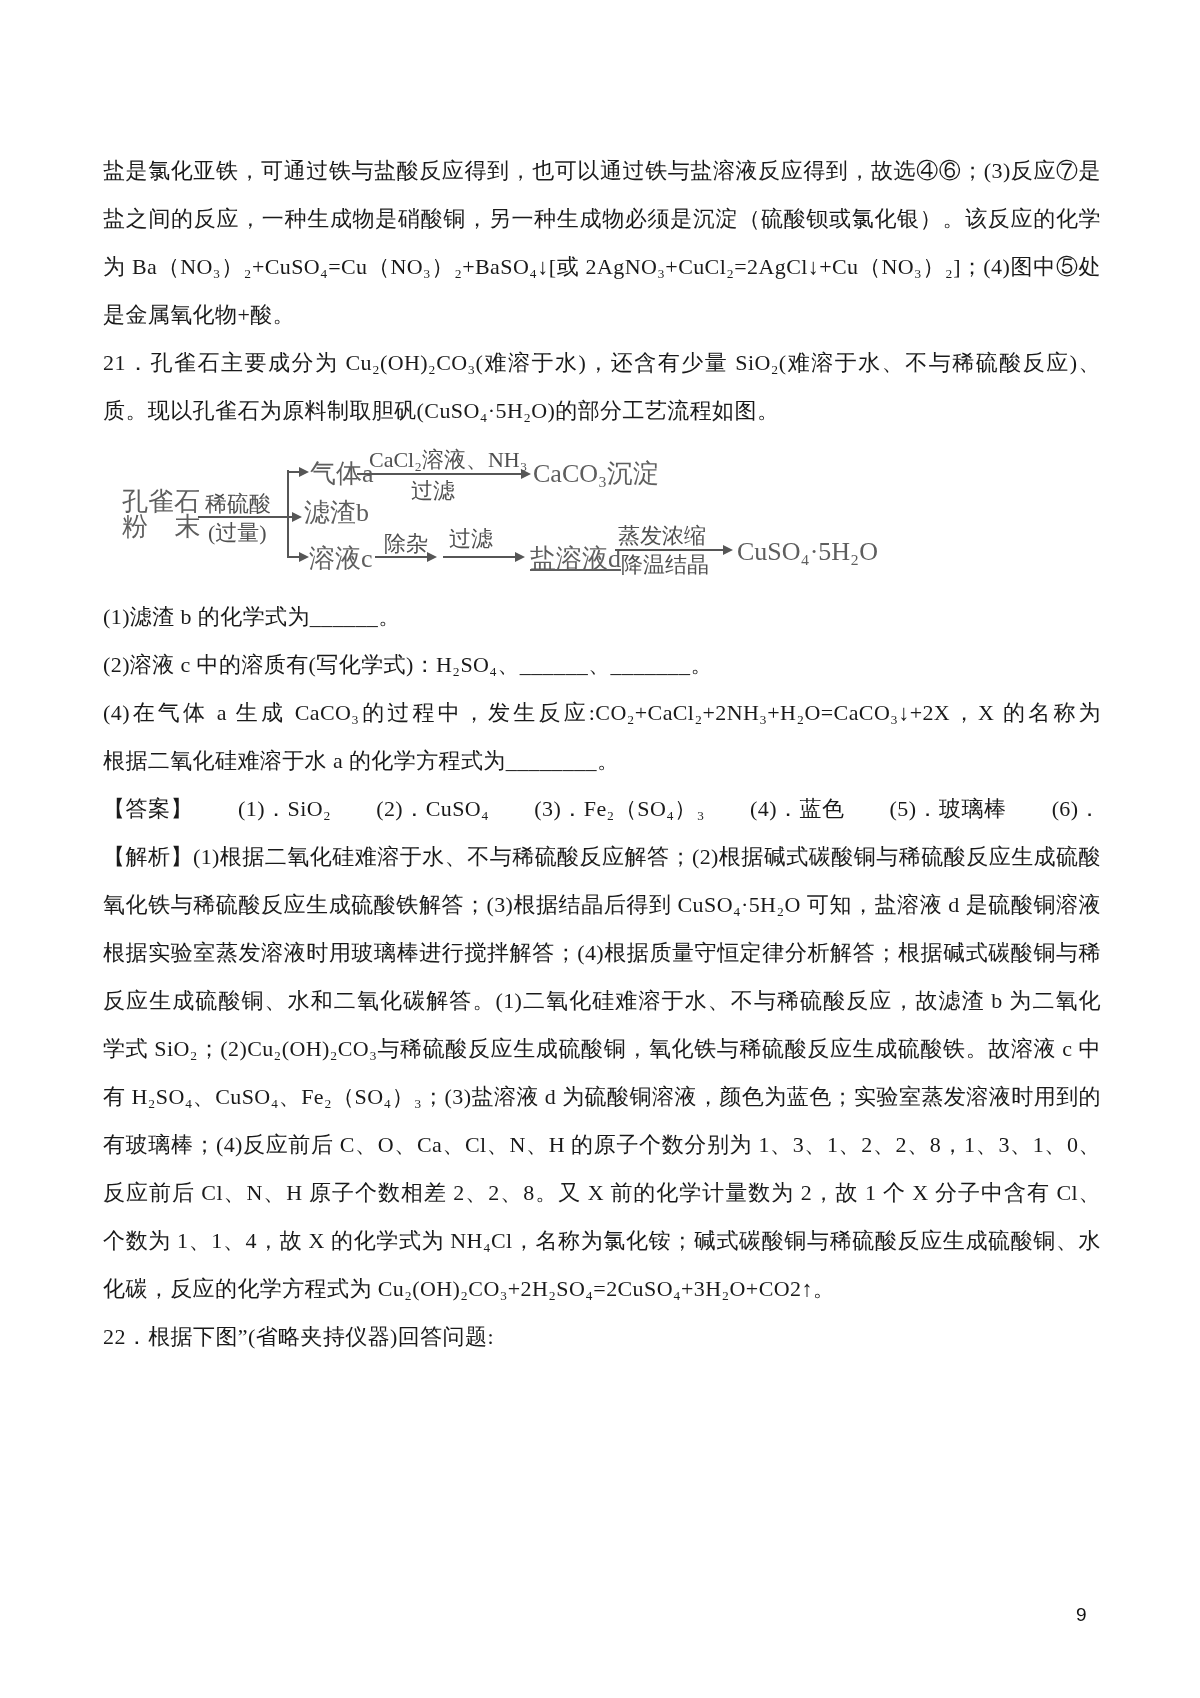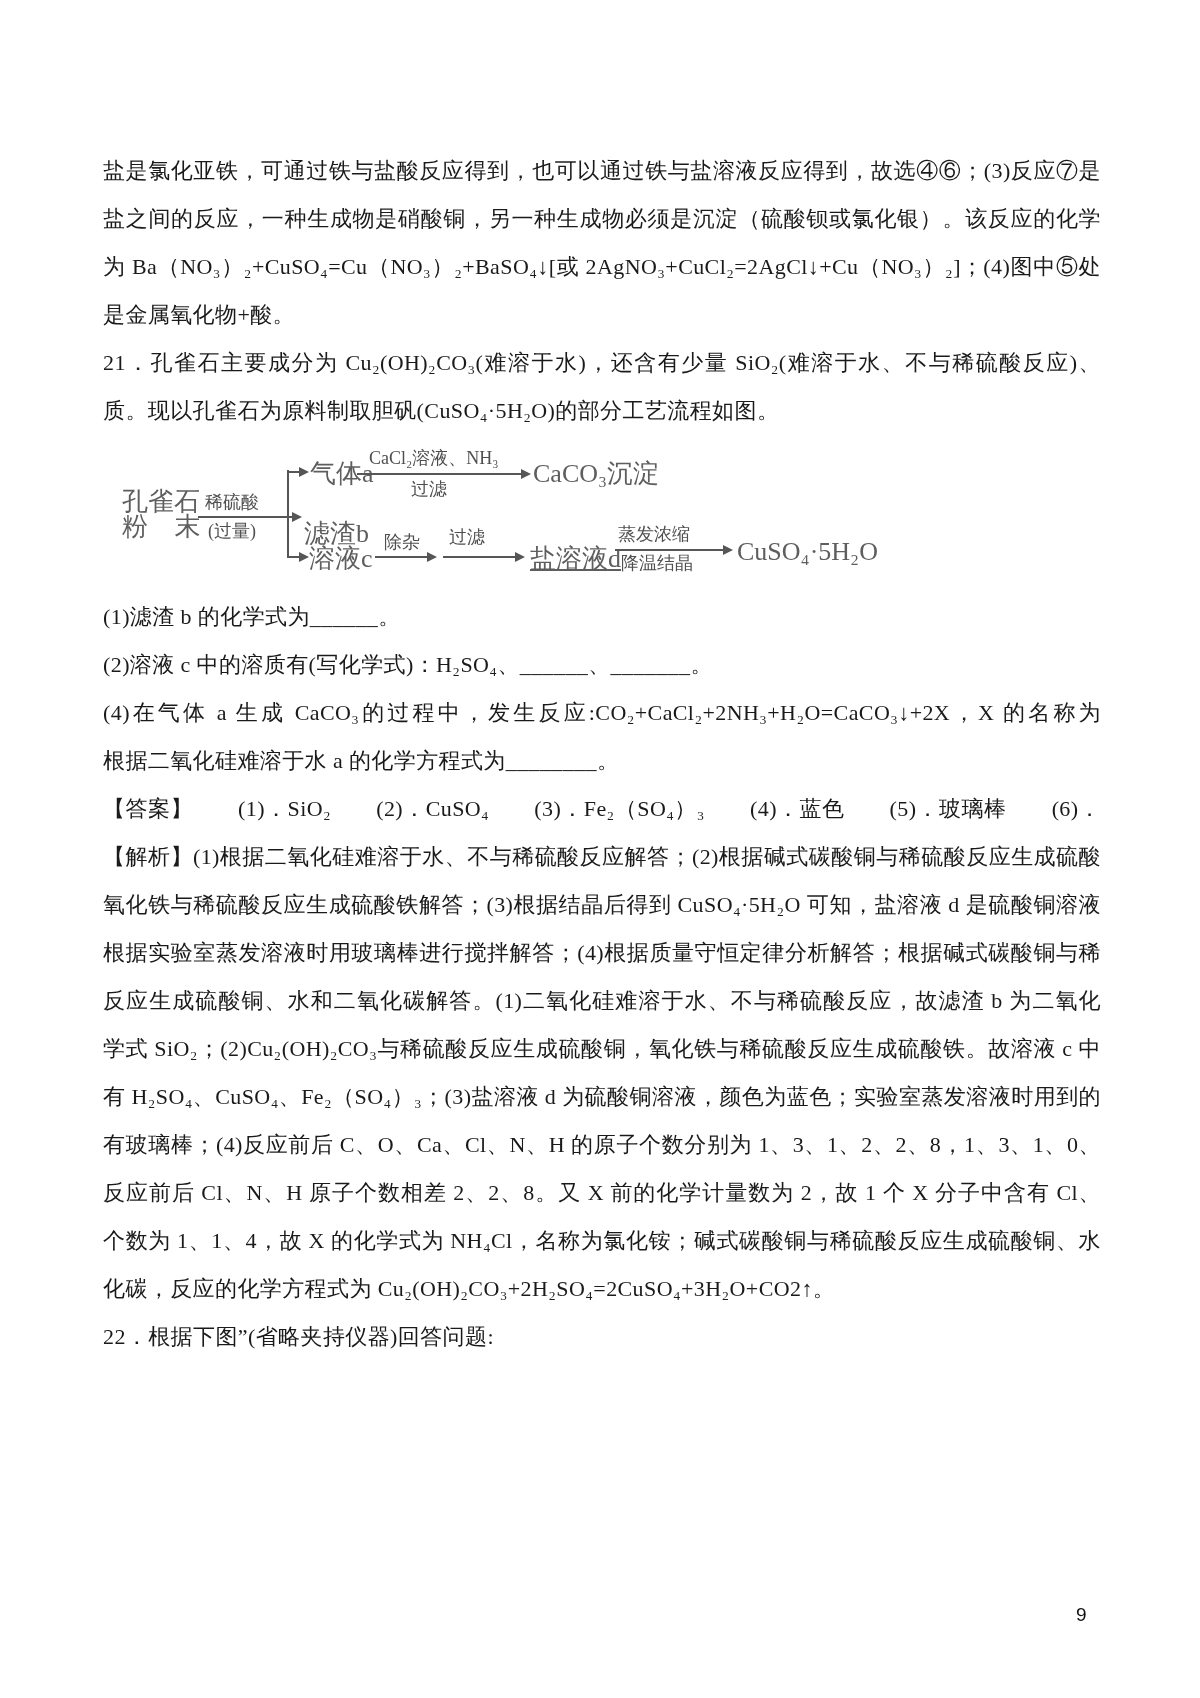--- a/index.html
+++ b/index.html
@@ -16,21 +16,21 @@
     height:48px; line-height:48px;
     font-size:22px; letter-spacing:0.4px;
     text-align:justify; text-align-last:justify;
     overflow:hidden; white-space:normal;
   }
   .line.end { text-align-last:left; }
   
   .fc-wrap { position:relative; height:158px; }
   .fc { position:absolute; white-space:nowrap; line-height:1; color:#5e5e5e; filter:blur(0.35px); }
   .fc.node { font-size:26px; }
-  .fc.lbl  { font-size:18px; color:#4f4f4f; }
+  .fc.lbl  { font-size:22px; color:#4f4f4f; }
   .arr { position:absolute; height:2px; background:#565656; filter:blur(0.3px); }
   .arr::after {
     content:""; position:absolute; right:-2px; top:-4px; width:0; height:0;
     border-left:10px solid #565656;
     border-top:5px solid transparent; border-bottom:5px solid transparent;
   }
   .vline { position:absolute; width:2px; background:#565656; filter:blur(0.3px); }
   .page-num {
     position:absolute; left:1076px; top:1604px;
     font-size:19px; color:#111;
@@ -62,21 +62,21 @@
       <div class="vline" style="left:184px; top:35px; height:88px;"></div>
       <div class="arr" style="left:184px; top:36px; width:20px;"></div>
       <div class="arr" style="left:184px; top:121px; width:20px;"></div>
 
       <div class="fc node" style="left:207px; top:26px;">气体a</div>
       <div class="arr" style="left:254px; top:38px; width:172px;"></div>
       <div class="fc lbl" style="left:266px; top:14px;">CaCl₂溶液、NH₃</div>
       <div class="fc lbl" style="left:308px; top:45px;">过滤</div>
       <div class="fc node" style="left:430px; top:26px;">CaCO₃沉淀</div>
 
-      <div class="fc node" style="left:201px; top:86px;">滤渣b</div>
+      <div class="fc node" style="left:201px; top:65px;">滤渣b</div>
 
       <div class="fc node" style="left:206px; top:111px;">溶液c</div>
       <div class="arr" style="left:272px; top:121px; width:60px;"></div>
       <div class="fc lbl" style="left:281px; top:98px;">除杂</div>
       <div class="arr" style="left:340px; top:121px; width:80px;"></div>
       <div class="fc lbl" style="left:346px; top:93px;">过滤</div>
       <div class="fc node" style="left:427px; top:111px;text-decoration:underline;">盐溶液d</div>
       <div class="arr" style="left:512px; top:114px; width:116px;"></div>
       <div class="fc lbl" style="left:515px; top:90px;">蒸发浓缩</div>
       <div class="fc lbl" style="left:518px; top:119px;">降温结晶</div>

